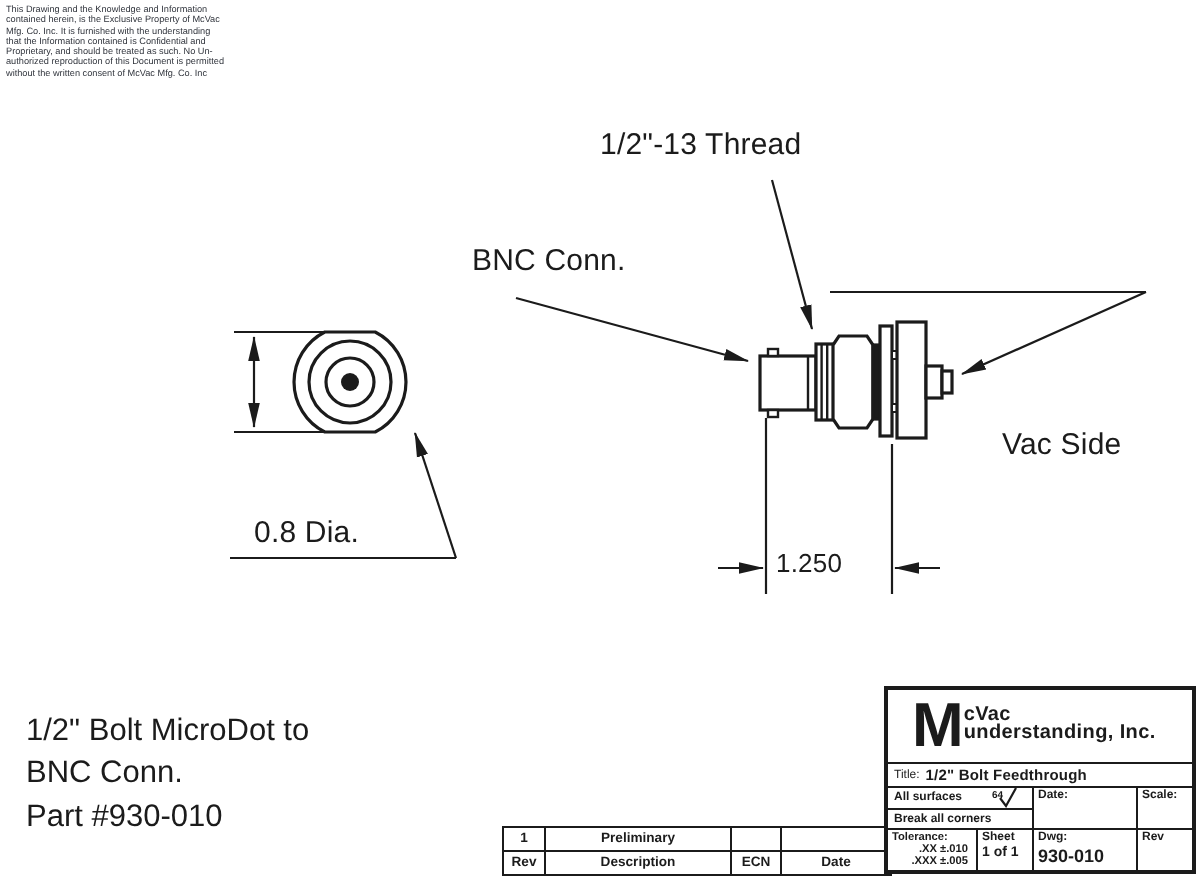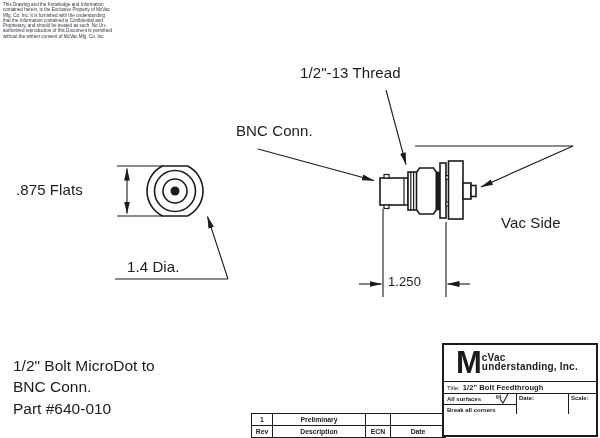--- a/index.html
+++ b/index.html
@@ -135,28 +135,27 @@
     <div>Mfg. Co. Inc. It is furnished with the understanding</div>
     <div>that the Information contained is Confidential and</div>
     <div>Proprietary, and should be treated as such. No Un-</div>
     <div>authorized reproduction of this Document is permitted</div>
     <div>without the written consent of McVac Mfg. Co. Inc</div>
   </div>
 
   <div class="lbl" style="left:300px;top:64px;">1/2"-13 Thread</div>
   <div class="lbl" style="left:236px;top:122px;">BNC Conn.</div>
   <div class="lbl" style="left:501px;top:214px;">Vac Side</div>
-  <div class="lbl" style="left:16px;top:181px;">.875 Flats</div>
-  <div class="lbl" style="left:127px;top:258px;">1.4 Dia.</div>
+  <div class="lbl" style="left:127px;top:258px;">0.8 Dia.</div>
   <div class="lbl" id="dim-1250" style="left:388px;top:274px;">1.250</div>
 
   <div id="part-caption">
     <div>1/2" Bolt MicroDot to</div>
     <div>BNC Conn.</div>
-    <div class="pn">Part #640-010</div>
+    <div class="pn">Part #930-010</div>
   </div>
 
   <table id="rev-table">
     <tbody>
         <tr>
       <td class="c-rev">1</td>
       <td class="c-desc">Preliminary</td>
       <td class="c-ecn"></td>
       <td class="c-date"></td>
     </tr>
@@ -194,15 +193,33 @@
           <span>Break all corners</span>
         </div>
       </div>
       <div class="tb-date">
         <span>Date:</span>
       </div>
       <div class="tb-scale">
         <span>Scale:</span>
       </div>
     </div>
+    <div class="tb-bot">
+      <div class="tb-tol">
+        <div>Tolerance:</div>
+        <div class="t2">.XX  ±.010</div>
+        <div class="t2">.XXX  ±.005</div>
+      </div>
+      <div class="tb-sheet">
+        <div>Sheet</div>
+        <div class="sv">1  of  1</div>
+      </div>
+      <div class="tb-dwg">
+        <div>Dwg:</div>
+        <div class="dv">930-010</div>
+      </div>
+      <div class="tb-rev">
+        <span>Rev</span>
+      </div>
+    </div>
   </div>
 
 </div>
 
 </body></html>

